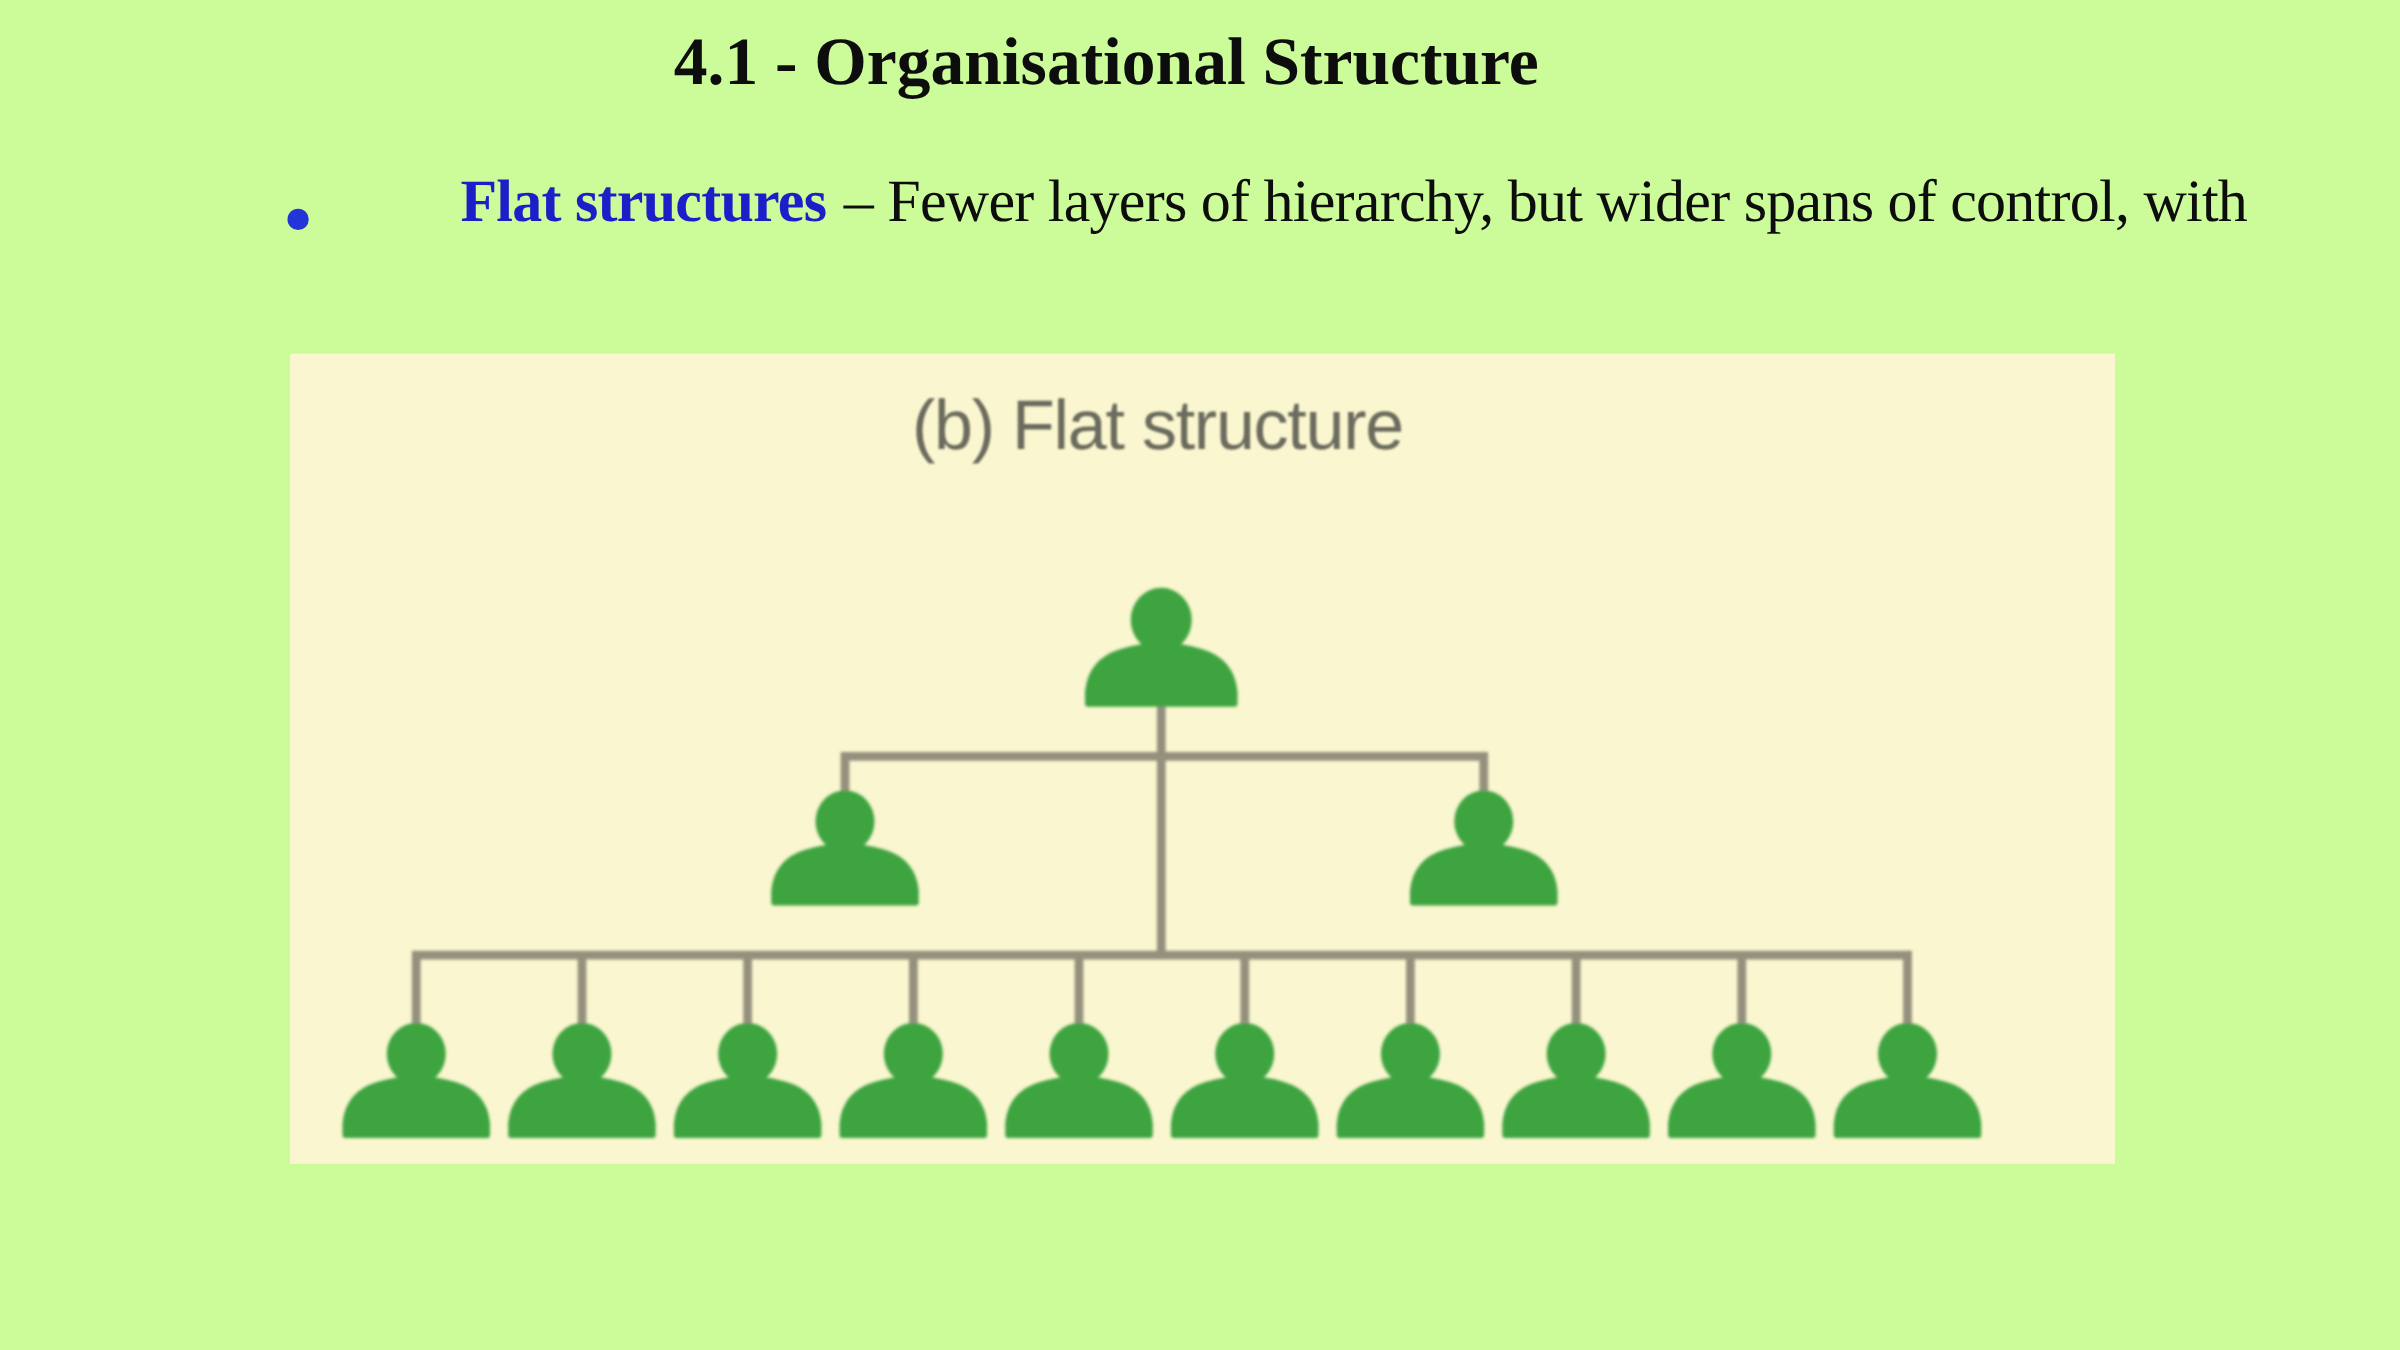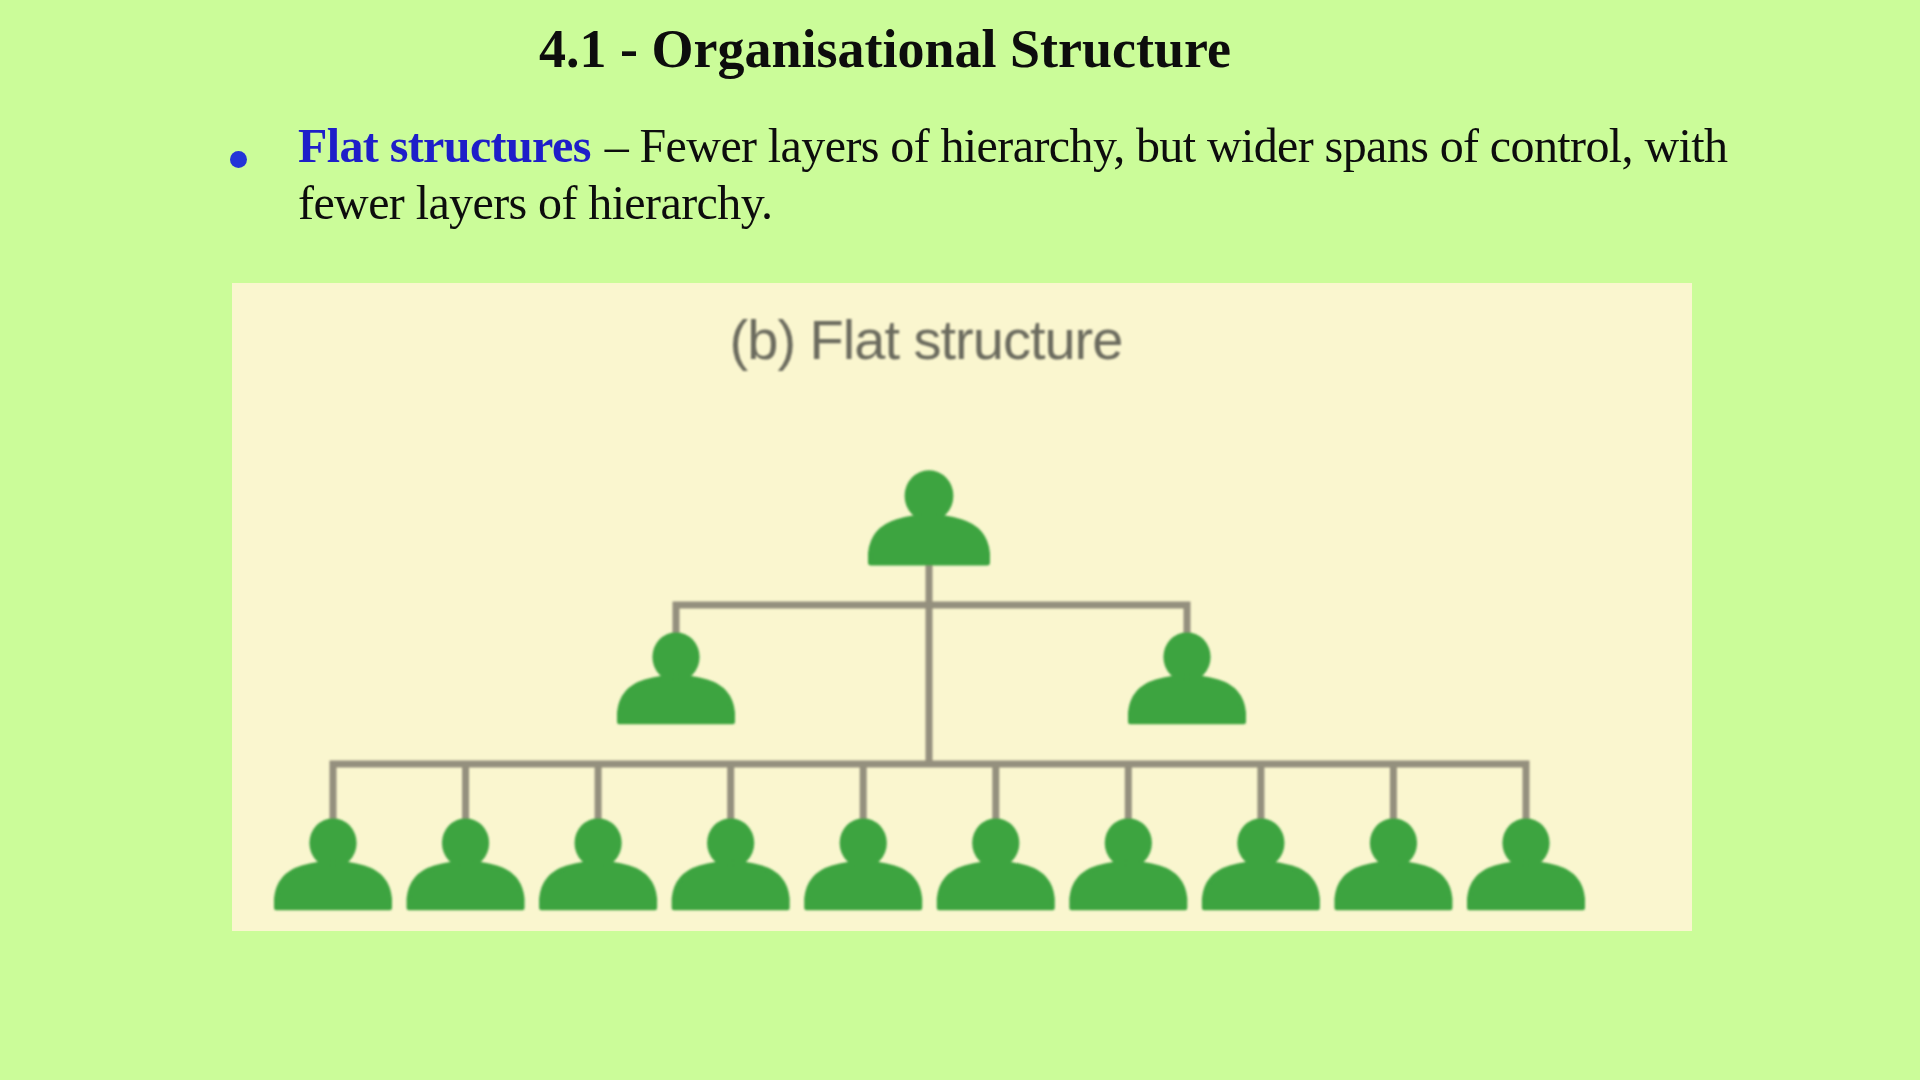--- a/index.html
+++ b/index.html
@@ -5,21 +5,21 @@
   html,body{margin:0;padding:0;}
   body{
     width:1920px;height:1080px;position:relative;overflow:hidden;
     font-family:"Liberation Serif","DejaVu Serif",serif;
   }
   .title{
     position:absolute;top:18px;left:0;width:1920px;margin:0;
     text-align:center;transform:translateX(-75px);
     font-size:54px;font-weight:700;line-height:62px;
   }
-  .bullet-row{position:absolute;left:228px;top:117px;width:1640px;}
+  .bullet-row{position:absolute;left:228px;top:133px;width:1640px;text-align:center;}
   .dot{
     position:absolute;left:2px;top:34px;width:17px;height:17px;border-radius:50%;
   }
   .bullet-text{
     margin:0 0 0 70px;font-size:48px;line-height:57px;letter-spacing:-0.6px;
     font-weight:400;
   }
   .term{font-weight:700;}
   .rest{margin-left:14px;}
   .panel{
@@ -33,21 +33,21 @@
   }
   .orgchart{position:absolute;left:0;top:0;}
 </style>
 </head>
 <body style="background: rgb(203, 252, 153);">
 
 <h1 class="title" style="color: rgb(13, 13, 13);">4.1 - Organisational Structure</h1>
 
 <div class="bullet-row">
   <span class="dot" style="background: rgb(35, 52, 216);"></span>
-  <p class="bullet-text" style="color: rgb(13, 13, 13);"><span class="term" style="color: rgb(30, 30, 201);">Flat structures</span><span class="rest">– Fewer layers of hierarchy, but wider spans of control, with</span><br><span>fewer layers of hierarchy.</span></p>
+  <p class="bullet-text" style="color: rgb(13, 13, 13);"><span class="term" style="color: rgb(30, 30, 201);">Flat structures</span><span class="rest">– Fewer layers of hierarchy, but wider spans of control, with</span><br></p>
 </div>
 
 <div class="panel" style="background: rgb(250, 246, 207);">
   <div class="caption" style="color: rgb(107, 107, 94);">(b) Flat structure</div>
   <svg class="orgchart" id="org-chart-svg" width="1460" height="648" viewBox="0 0 1460 648">
       <defs>
         <filter id="soften" x="-5%" y="-5%" width="110%" height="110%">
           <feGaussianBlur stdDeviation="1.1"></feGaussianBlur>
         </filter>
       </defs>

